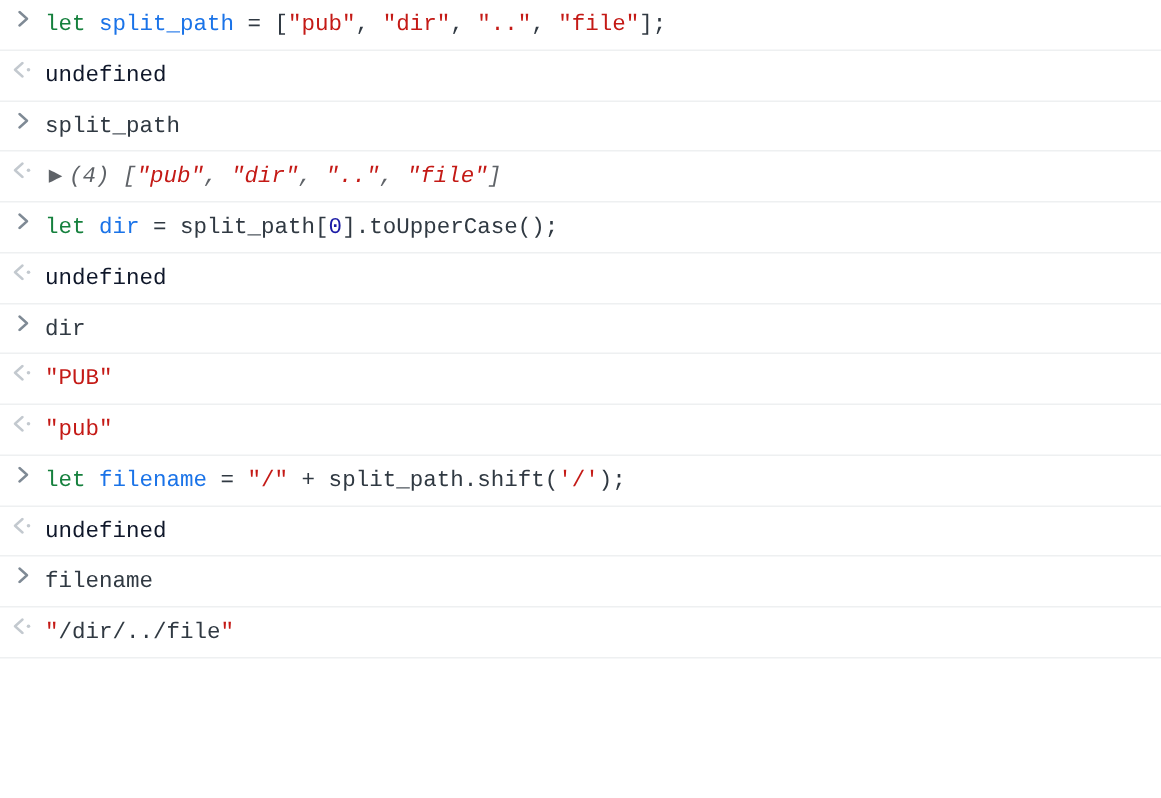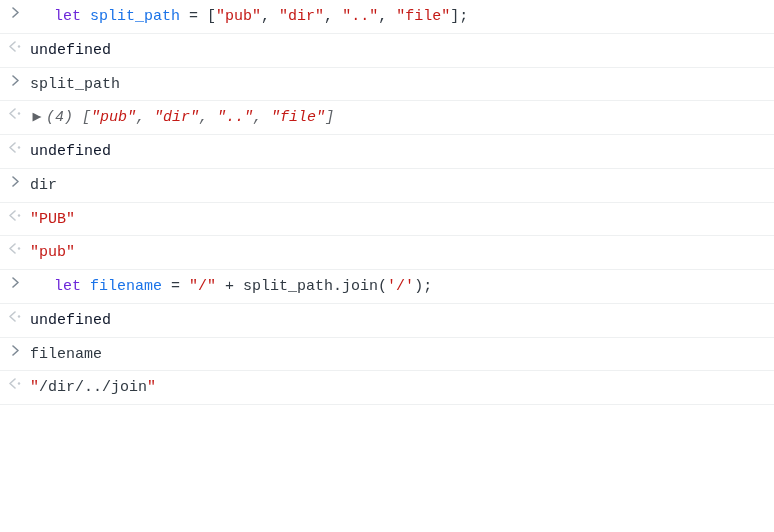--- a/index.html
+++ b/index.html
@@ -32,21 +32,21 @@
   .content {
     flex: 1 1 auto;
     padding-top: 1px;
     padding-right: 8px;
     line-height: 1.45;
     white-space: pre;
     overflow: hidden;
   }
   .result .content { color: #303942; }
   .undef { color: #0f172a; }
-  .tok-keyword { color: #6d28d9; margin-left: 24px; }
+  .tok-keyword { color: #15803d; }
   .tok-var { color: #1a73e8; }
   .tok-str { color: #c41a16; }
   .tok-num { color: #1a1aa6; }
   .tok-plain { color: #303942; }
   .italic-str { color: #c41a16; font-style: italic; }
   .italic-dim { color: #5f6368; font-style: italic; }
   .disclosure {
     display: inline-block;
     width: 14px;
     text-align: center;
@@ -86,20 +86,28 @@
     </div>
     <div class="row result">
       <div class="gutter">
         <svg width="14" height="11" viewBox="0 0 14 11">
           <path d="M7 1 L2 5.5 L7 10" fill="none" stroke="#c3c9cf" stroke-width="1.6" stroke-linecap="round" stroke-linejoin="round"></path>
           <circle cx="11" cy="5.5" r="1.2" fill="#c3c9cf"></circle>
         </svg>
       </div>
       <div class="content"><span class="disclosure">▶</span><span class="italic-dim">(4) [</span><span class="italic-str">"pub"</span><span class="italic-dim">, </span><span class="italic-str">"dir"</span><span class="italic-dim">, </span><span class="italic-str">".."</span><span class="italic-dim">, </span><span class="italic-str">"file"</span><span class="italic-dim">]</span></div>
     </div>
+    <div class="row">
+      <div class="gutter">
+        <svg width="9" height="11" viewBox="0 0 9 11">
+          <path d="M2 1 L7 5.5 L2 10" fill="none" stroke="#7f8a95" stroke-width="1.6" stroke-linecap="round" stroke-linejoin="round"></path>
+        </svg>
+      </div>
+      <div class="content"><span class="tok-keyword">let</span><span class="tok-plain"> </span><span class="tok-var">dir</span><span class="tok-plain"> = split_path[</span><span class="tok-num">0</span><span class="tok-plain">].toUpperCase();</span></div>
+    </div>
     <div class="row result">
       <div class="gutter">
         <svg width="14" height="11" viewBox="0 0 14 11">
           <path d="M7 1 L2 5.5 L7 10" fill="none" stroke="#c3c9cf" stroke-width="1.6" stroke-linecap="round" stroke-linejoin="round"></path>
           <circle cx="11" cy="5.5" r="1.2" fill="#c3c9cf"></circle>
         </svg>
       </div>
       <div class="content"><span class="undef">undefined</span></div>
     </div>
     <div class="row">
@@ -127,21 +135,21 @@
         </svg>
       </div>
       <div class="content"><span class="tok-str">"pub"</span></div>
     </div>
     <div class="row">
       <div class="gutter">
         <svg width="9" height="11" viewBox="0 0 9 11">
           <path d="M2 1 L7 5.5 L2 10" fill="none" stroke="#7f8a95" stroke-width="1.6" stroke-linecap="round" stroke-linejoin="round"></path>
         </svg>
       </div>
-      <div class="content"><span class="tok-keyword">let</span><span class="tok-plain"> </span><span class="tok-var">filename</span><span class="tok-plain"> = </span><span class="tok-str">"/"</span><span class="tok-plain"> + split_path.join(</span><span class="tok-str">'/'</span><span class="tok-plain">);</span></div>
+      <div class="content"><span class="tok-keyword">let</span><span class="tok-plain"> </span><span class="tok-var">filename</span><span class="tok-plain"> = </span><span class="tok-str">"/"</span><span class="tok-plain"> + split_path.shift(</span><span class="tok-str">'/'</span><span class="tok-plain">);</span></div>
     </div>
     <div class="row result">
       <div class="gutter">
         <svg width="14" height="11" viewBox="0 0 14 11">
           <path d="M7 1 L2 5.5 L7 10" fill="none" stroke="#c3c9cf" stroke-width="1.6" stroke-linecap="round" stroke-linejoin="round"></path>
           <circle cx="11" cy="5.5" r="1.2" fill="#c3c9cf"></circle>
         </svg>
       </div>
       <div class="content"><span class="undef">undefined</span></div>
     </div>
@@ -153,15 +161,15 @@
       </div>
       <div class="content"><span class="tok-plain">filename</span></div>
     </div>
     <div class="row result">
       <div class="gutter">
         <svg width="14" height="11" viewBox="0 0 14 11">
           <path d="M7 1 L2 5.5 L7 10" fill="none" stroke="#c3c9cf" stroke-width="1.6" stroke-linecap="round" stroke-linejoin="round"></path>
           <circle cx="11" cy="5.5" r="1.2" fill="#c3c9cf"></circle>
         </svg>
       </div>
-      <div class="content"><span class="tok-str">"</span><span class="tok-plain">/dir/../join</span><span class="tok-str">"</span></div>
+      <div class="content"><span class="tok-str">"</span><span class="tok-plain">/dir/../file</span><span class="tok-str">"</span></div>
     </div>
   </div>
 
 </body></html>

